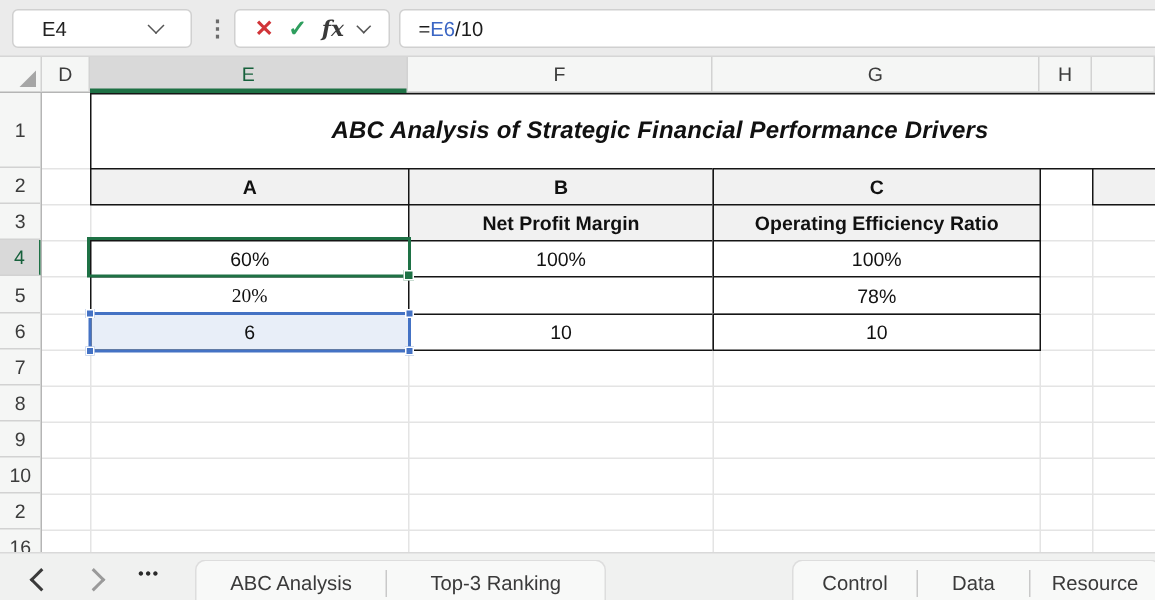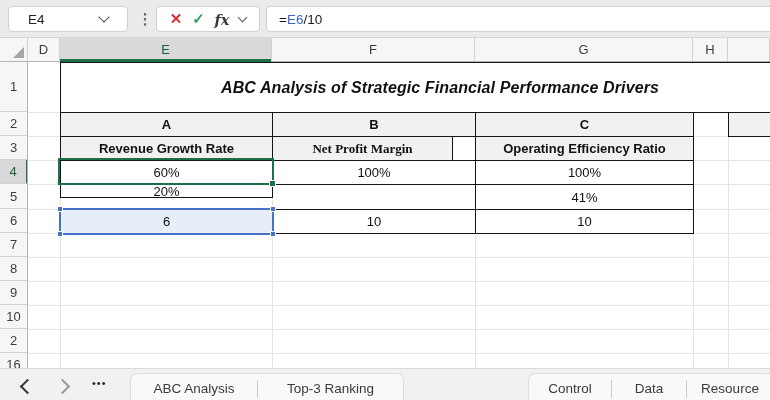--- a/index.html
+++ b/index.html
@@ -161,30 +161,29 @@
       <div class="gl" style="left:28px;top:315px;width:742px;height:1px;"></div>
     </div>
 
     <div class="tcell title-cell" style="left:60px;top:24px;width:760px;height:51px;">ABC Analysis of Strategic Financial Performance Drivers</div>
 
     <div class="tcell hdr" style="left:60px;top:74px;width:213px;height:25px;">A</div>
     <div class="tcell hdr" style="left:272px;top:74px;width:204px;height:25px;">B</div>
     <div class="tcell hdr" style="left:475px;top:74px;width:219px;height:25px;">C</div>
     <div class="tcell hdr" style="left:728px;top:74px;width:44px;height:25px;"></div>
 
-    <div class="tcell hdr" style="left:60px;top:98px;width:213px;height:25px;">Revenue Growth Rate</div>
-    <div class="tcell hdr" style="left:272px;top:98px;width:181px;height:25px;font-family:Liberation Serif, serif;">Net Profit Margin</div>
+    <div class="tcell hdr" style="left:272px;top:98px;width:204px;height:25px;">Net Profit Margin</div>
     <div class="tcell hdr" style="left:475px;top:98px;width:219px;height:25px;">Operating Efficiency Ratio</div>
 
     <div class="tcell" style="left:60px;top:122px;width:213px;height:25px;">60%</div>
     <div class="tcell" style="left:272px;top:122px;width:204px;height:25px;">100%</div>
     <div class="tcell" style="left:475px;top:122px;width:219px;height:25px;">100%</div>
 
-    <div class="tcell" style="left:60px;top:146px;width:213px;height:14px;">20%</div>
-    <div class="tcell" style="left:475px;top:146px;width:219px;height:26px;">41%</div>
+    <div class="tcell" style="left:60px;top:146px;width:213px;height:26px;font-family:Liberation Serif, serif;">20%</div>
+    <div class="tcell" style="left:475px;top:146px;width:219px;height:26px;">78%</div>
 
     <div class="tcell ref-fill" style="left:60px;top:171px;width:213px;height:25px;">6</div>
     <div class="tcell" style="left:272px;top:171px;width:204px;height:25px;">10</div>
     <div class="tcell" style="left:475px;top:171px;width:219px;height:25px;">10</div>
 
     <div class="sel-green">
       <div class="fillhandle"></div>
     </div>
 
     <div class="ref-box">

